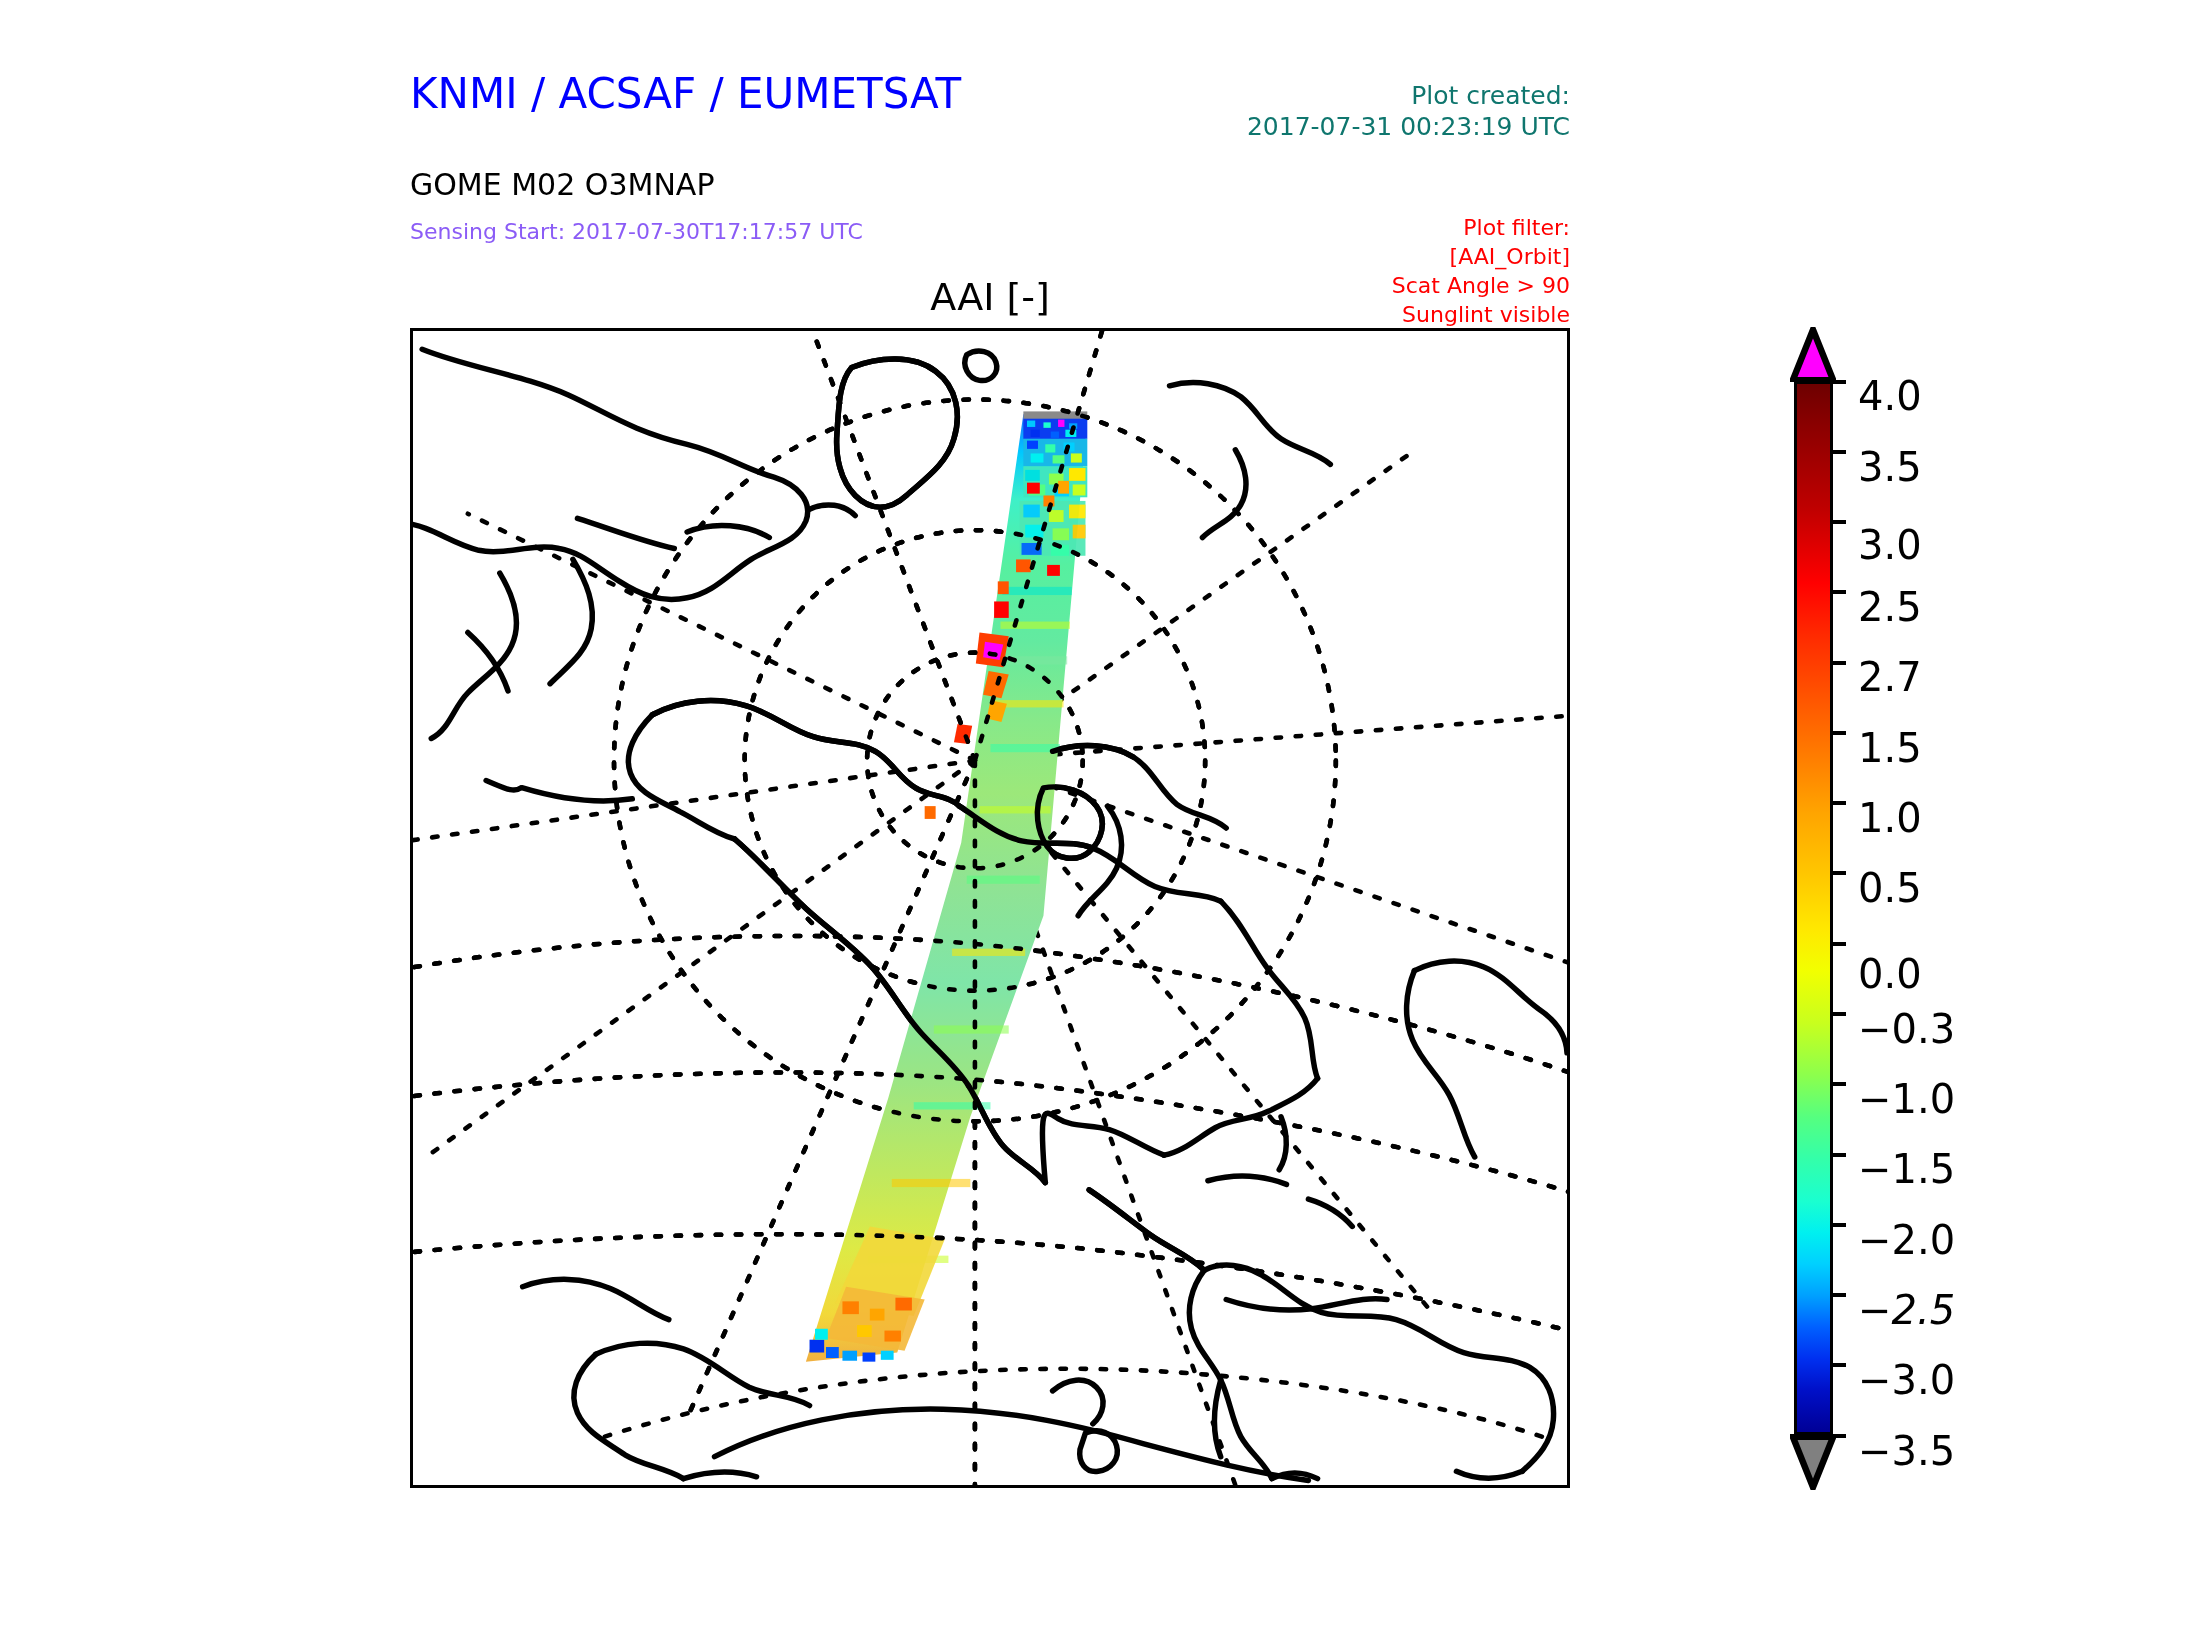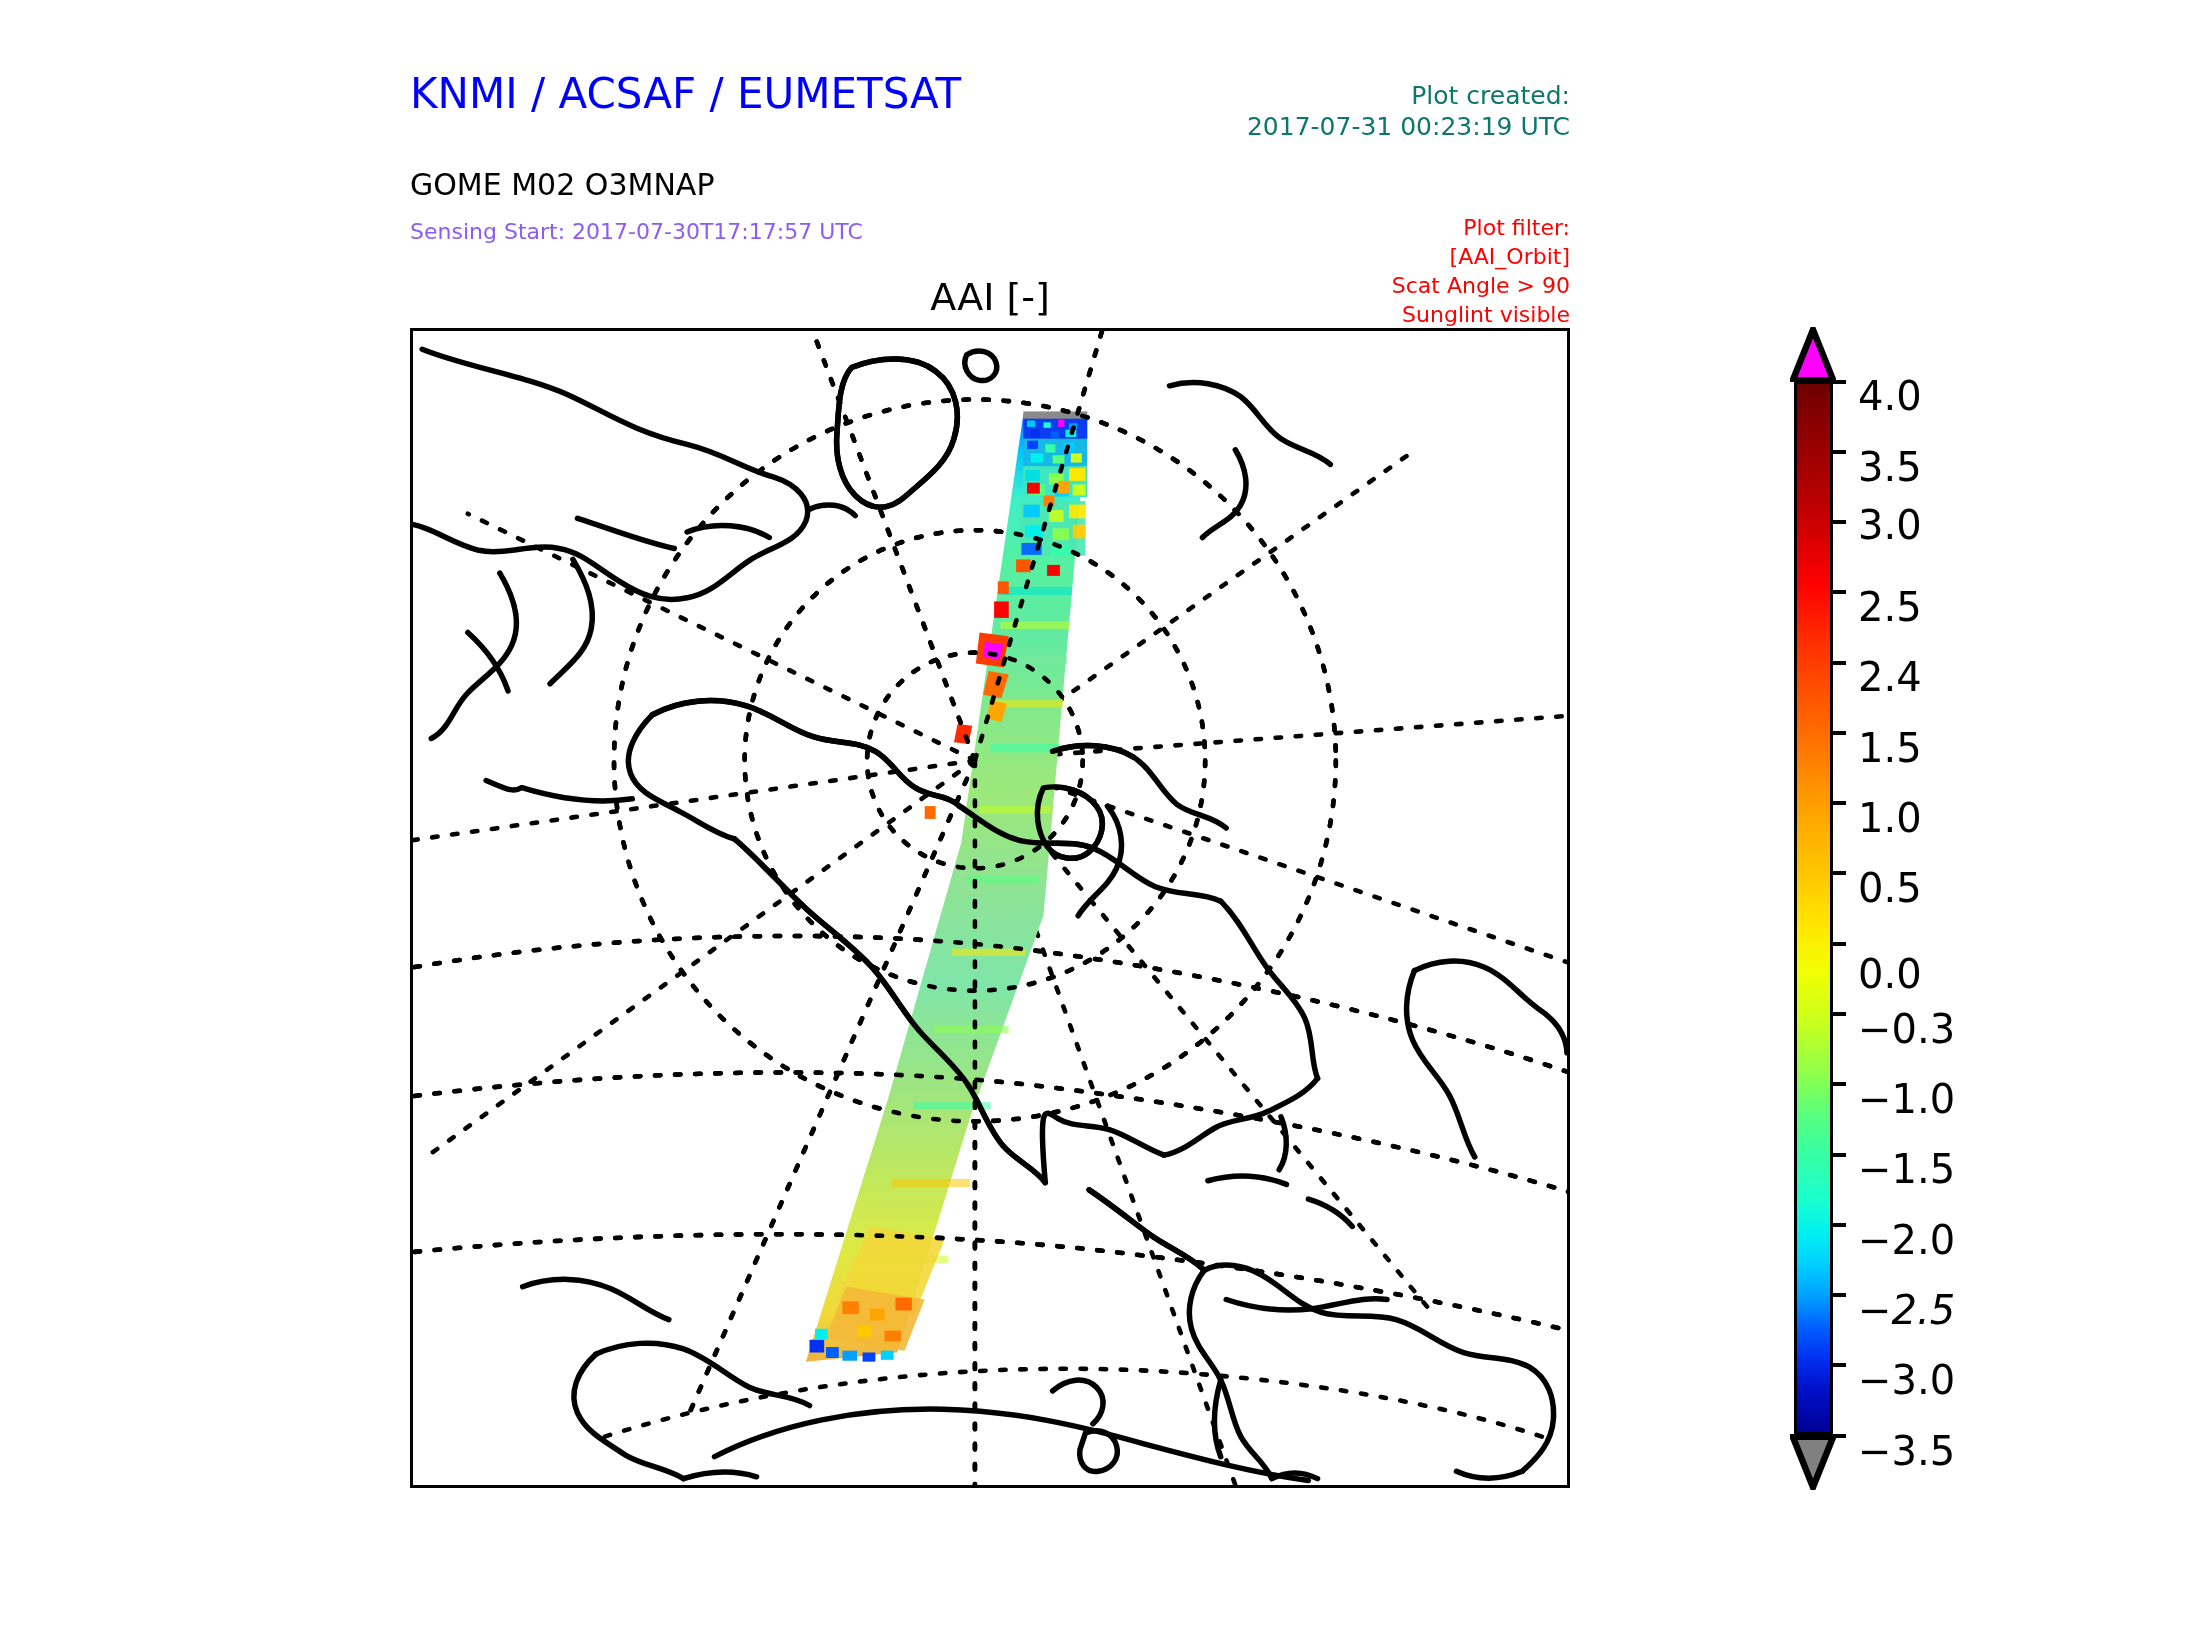--- a/index.html
+++ b/index.html
@@ -422,25 +422,25 @@
   <svg class="abs" id="cb-under-outline" viewBox="0 0 50 61">
     <path d="M 3,3 L 47,3 L 25,58 Z" fill="none" stroke="#000" stroke-width="7"></path>
   </svg>
 
   <div id="cb-ticks">
       <div class="cb-tick" style="top: 51px;"></div>
       <div class="cb-label" style="top: 52px;">4.0</div>
       <div class="cb-tick" style="top: 121px;"></div>
       <div class="cb-label" style="top: 123px;">3.5</div>
       <div class="cb-tick" style="top: 191px;"></div>
-      <div class="cb-label" style="top: 181px;">3.0</div>
+      <div class="cb-label" style="top: 201px;">3.0</div>
       <div class="cb-tick" style="top: 261px;"></div>
       <div class="cb-label" style="top: 263px;">2.5</div>
       <div class="cb-tick" style="top: 332px;"></div>
-      <div class="cb-label" style="top: 333px;">2.4</div>
+      <div class="cb-label" style="top: 333px;">2.7</div>
       <div class="cb-tick" style="top: 402px;"></div>
       <div class="cb-label" style="top: 404px;">1.5</div>
       <div class="cb-tick" style="top: 472px;"></div>
       <div class="cb-label" style="top: 474px;">1.0</div>
       <div class="cb-tick" style="top: 542px;"></div>
       <div class="cb-label" style="top: 544px;">0.5</div>
       <div class="cb-tick" style="top: 613px;"></div>
       <div class="cb-label" style="top: 630px;">0.0</div>
       <div class="cb-tick" style="top: 683px;"></div>
       <div class="cb-label" style="top: 685px;">−0.3</div>

